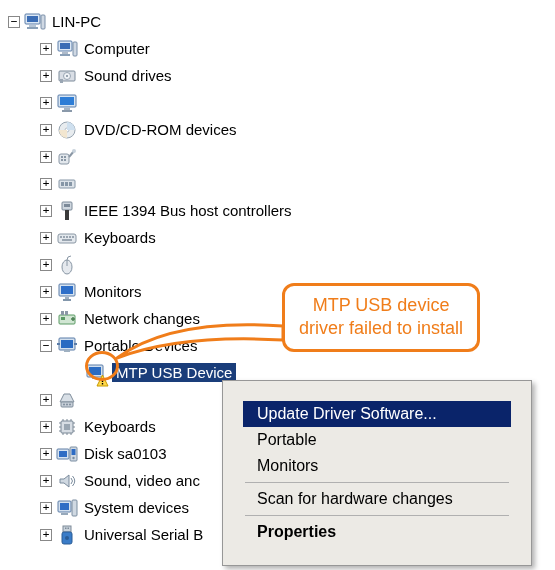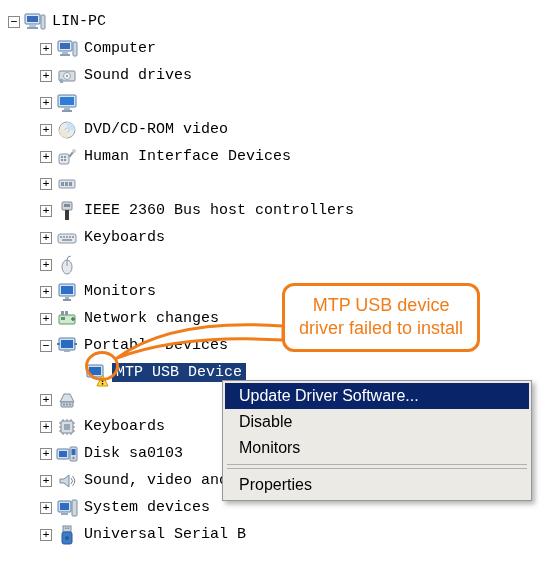--- a/index.html
+++ b/index.html
@@ -40,21 +40,21 @@
   .icon {
     width: 22px;
     height: 22px;
     display: inline-flex;
     align-items: center;
     justify-content: center;
     margin-right: 6px;
     flex-shrink: 0;
   }
   .indent { display:inline-block; flex-shrink:0; }
-  .label { white-space: nowrap; font-family: Liberation Mono, monospace; }
+  .label { white-space: nowrap; }
   .selected {
     background: #1a3d7a;
     color: #fff;
     padding: 1px 4px;
   }
   .warning-overlay {
     position: absolute;
     right: -2px;
     bottom: -2px;
     width: 12px;
@@ -76,38 +76,38 @@
     position: absolute;
     border: 3px solid #f07d1a;
     border-radius: 50%;
     pointer-events: none;
   }
   .context-menu {
     position: absolute;
     background: #eceae5;
     border: 1px solid #979797;
     box-shadow: 3px 3px 5px rgba(0,0,0,.3);
-    padding: 2px;
+    padding: 20px;
     font-size: 16px;
     min-width: 310px;
   }
   .context-menu .mi {
     padding: 4px 14px;
     white-space: nowrap;
   }
   .context-menu .mi.hl {
     background: #0a246a;
     color: #fff;
   }
   .context-menu .sep {
     height: 1px;
     background: #b0b0b0;
     margin: 3px 2px;
   }
-  .context-menu .bold { font-weight: 400; }
+  .context-menu .bold { font-weight: 700; }
   svg { display:block; }
   .icon-rel { position:relative; }
 </style>
 </head>
 <body>
 
 <div class="tree">
 
   <div class="node">
     <span class="expander">−</span>
@@ -167,37 +167,36 @@
         <span class="indent" style="width:32px"></span>
         <span class="expander">+</span>
         <span class="icon">
           <svg width="22" height="22" viewBox="0 0 22 22">
             <circle cx="11" cy="11" r="8" fill="#e8ecef" stroke="#97a4b0"></circle>
             <circle cx="11" cy="11" r="2" fill="#fff" stroke="#b5bec7"></circle>
             <path d="M11 3 A8 8 0 0 1 19 11 L11 11 Z" fill="#cfe0ef"></path>
             <path d="M11 19 A8 8 0 0 1 3 11 L11 11 Z" fill="#f2e6d0"></path>
           </svg>
         </span>
-        <span class="label">DVD/CD-ROM video</span>
+        <span class="label">DVD/CD-ROM devices</span>
       </div>
       <div class="node">
         <span class="indent" style="width:32px"></span>
         <span class="expander">+</span>
         <span class="icon">
           <svg width="22" height="22" viewBox="0 0 22 22">
             <rect x="3" y="8" width="10" height="10" rx="2" fill="#e2e7ec" stroke="#8a97a5"></rect>
             <rect x="5" y="10" width="2" height="2" fill="#8a97a5"></rect>
             <rect x="8" y="10" width="2" height="2" fill="#8a97a5"></rect>
             <rect x="5" y="13" width="2" height="2" fill="#8a97a5"></rect>
             <rect x="8" y="13" width="2" height="2" fill="#8a97a5"></rect>
             <path d="M13 11 L18 5" stroke="#8a97a5" stroke-width="2"></path>
             <circle cx="18" cy="5" r="2" fill="#c8d2dc"></circle>
           </svg>
         </span>
-        <span class="label">Human Interface Devices</span>
       </div>
       <div class="node">
         <span class="indent" style="width:32px"></span>
         <span class="expander">+</span>
         <span class="icon">
           <svg width="22" height="22" viewBox="0 0 22 22">
             <rect x="3" y="7" width="16" height="8" rx="1" fill="#dde3e9" stroke="#8696a6"></rect>
             <rect x="5" y="9" width="3" height="4" fill="#8696a6"></rect>
             <rect x="9" y="9" width="3" height="4" fill="#8696a6"></rect>
             <rect x="13" y="9" width="3" height="4" fill="#8696a6"></rect>
@@ -207,21 +206,21 @@
       <div class="node">
         <span class="indent" style="width:32px"></span>
         <span class="expander">+</span>
         <span class="icon">
           <svg width="22" height="22" viewBox="0 0 22 22">
             <rect x="6" y="2" width="10" height="8" rx="1" fill="#cfd7df" stroke="#7c8a99"></rect>
             <rect x="9" y="10" width="4" height="10" fill="#3a3a3a"></rect>
             <rect x="8" y="4" width="6" height="3" fill="#7c8a99"></rect>
           </svg>
         </span>
-        <span class="label">IEEE 2360 Bus host controllers</span>
+        <span class="label">IEEE 1394 Bus host controllers</span>
       </div>
       <div class="node">
         <span class="indent" style="width:32px"></span>
         <span class="expander">+</span>
         <span class="icon">
           <svg width="22" height="22" viewBox="0 0 22 22">
             <rect x="2" y="7" width="18" height="9" rx="2" fill="#e3e8ed" stroke="#8a97a4"></rect>
             <rect x="4" y="9" width="2" height="2" fill="#9aa5b1"></rect>
             <rect x="7" y="9" width="2" height="2" fill="#9aa5b1"></rect>
             <rect x="10" y="9" width="2" height="2" fill="#9aa5b1"></rect>
@@ -389,18 +388,19 @@
   <div>MTP USB device</div>
   <div>driver failed to install</div>
 </div>
 
 <svg style="position:absolute; left:111px; top:322px; pointer-events:none;" width="180" height="50">
   <path d="M172,4 Q60,-4 6,36 Q70,12 172,18 Z" fill="#fff" stroke="#f07d1a" stroke-width="3" stroke-linejoin="round"></path>
 </svg>
 
 <div class="context-menu" style="left:222px; top:380px;">
   <div class="mi hl">Update Driver Software...</div>
-  <div class="mi">Disable</div>
+  <div class="mi">Portable</div>
   <div class="mi">Monitors</div>
   <div class="sep"></div>
+  <div class="mi">Scan for hardware changes</div>
   <div class="sep"></div>
   <div class="mi bold">Properties</div>
 </div>
 
 </body></html>

